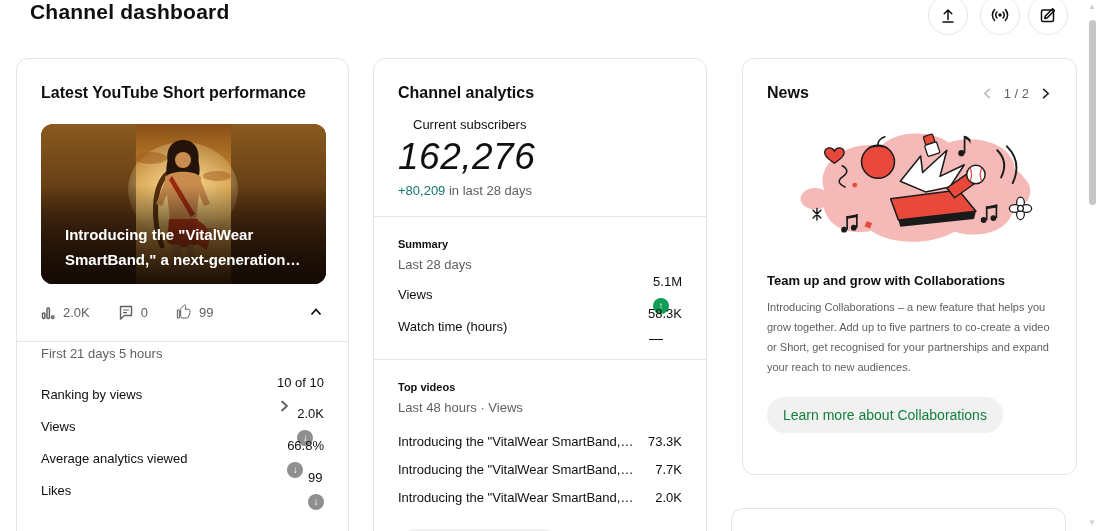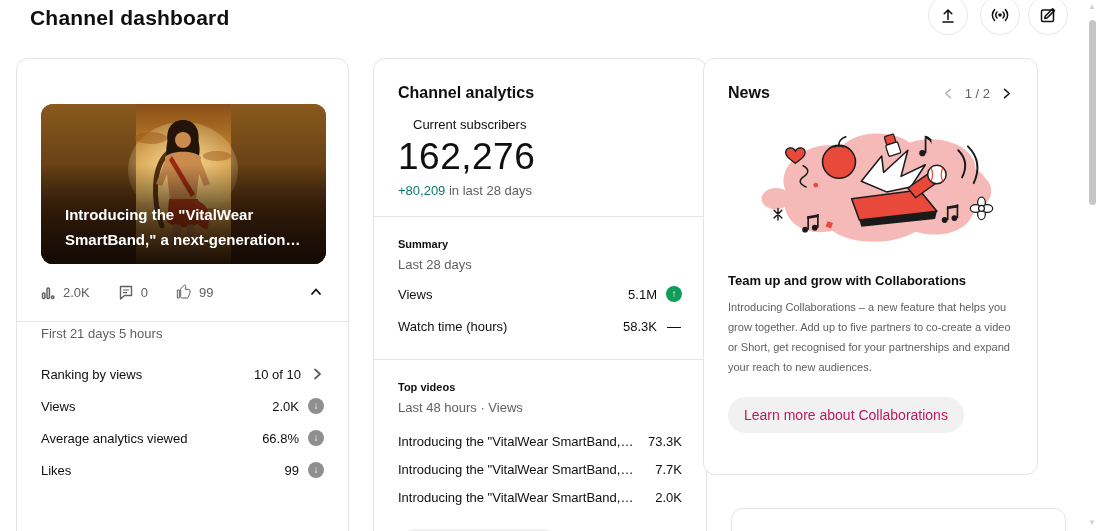--- a/index.html
+++ b/index.html
@@ -1,66 +1,66 @@
 <!DOCTYPE html>
 <html><head>
 <meta charset="utf-8">
 <style>
   html,body{margin:0;padding:0;}
   body{
     width:1100px;height:531px;overflow:hidden;background:#fff;
     font-family:"Liberation Sans",sans-serif;color:#0f0f0f;position:relative;
     -webkit-font-smoothing:antialiased;
   }
-  .page-title{position:absolute;left:30px;top:6px;font-size:21px;font-weight:700;letter-spacing:.2px;}
+  .page-title{position:absolute;left:30px;top:0;font-size:21px;font-weight:700;letter-spacing:.2px;}
   .icon-btn{position:absolute;top:-5px;width:38px;height:38px;border-radius:50%;
     border:1px solid #e8e8e8;background:#fff;display:flex;align-items:center;justify-content:center;cursor:pointer;}
   #btn-upload{left:928px}#btn-live{left:980px}#btn-create{left:1028px}
   .icon-btn svg{stroke:#0f0f0f;stroke-width:1.5;fill:none;stroke-linecap:round;stroke-linejoin:round;}
 
   
   .scrollbar{position:absolute;right:0;top:0;width:14px;height:531px;}
   .scroll-thumb{position:absolute;left:3px;top:20px;width:7px;height:185px;background:#c6c6c6;border-radius:4px;}
   .scroll-arrow{position:absolute;left:2px;font-size:8px;color:#cfcfcf;line-height:8px;}
   .scroll-arrow.up{top:3px}.scroll-arrow.down{top:519px}
 
   .card{position:absolute;background:#fff;border:1px solid #e4e4e4;border-radius:12px;box-sizing:border-box;padding:24px;}
   #card-short{left:16px;top:58px;width:333px;height:540px;}
   #card-analytics{left:373px;top:58px;width:334px;height:540px;}
-  #card-news{left:703px;top:58px;width:335px;height:417px;}
+  #card-news{left:742px;top:58px;width:335px;height:417px;}
   #card-next{left:731px;top:508px;width:335px;height:50px;padding:0;}
   .card-title{font-size:16px;font-weight:700;line-height:20px;}
 
   
   .thumb{position:relative;width:285px;height:160px;border-radius:12px;overflow:hidden;margin-top:21px;
     background:linear-gradient(#8a5a1e,#3a1f0a);cursor:pointer;}
   .thumb svg{position:absolute;left:0;top:0;}
   .thumb-shade{position:absolute;left:0;top:0;width:100%;height:100%;
     background:linear-gradient(180deg,rgba(30,15,5,0) 38%,rgba(28,14,5,.55) 62%,rgba(18,9,4,.94) 100%);}
   .thumb-text{position:absolute;left:24px;bottom:12px;color:#fff;font-size:15px;font-weight:700;line-height:25px;}
   .stats-row{display:flex;align-items:center;margin-top:16px;color:#606060;font-size:13px;height:24px;}
   .stat{display:flex;align-items:center;gap:7px;margin-right:28px;}
   .stat svg{stroke:#606060;fill:none;stroke-width:1.5;}
   .collapse{margin-left:auto;cursor:pointer;display:flex;align-items:center;}
   .collapse svg{stroke:#0f0f0f;stroke-width:1.8;fill:none;}
   .divider{border-top:1px solid #e6e6e6;margin:17px -24px 0;}
   .period{margin-top:4px;font-size:13px;color:#606060;line-height:16px;}
   .metric-list{margin-top:16px;}
   .metric-row{display:flex;justify-content:space-between;align-items:center;height:32px;font-size:13px;}
-  .metric-right{display:flex;align-items:center;gap:9px;}
+  .metric-right{display:flex;gap:9px;flex-direction:column;}
   .badge{width:16px;height:16px;border-radius:50%;display:flex;align-items:center;justify-content:center;
     color:#fff;font-size:10px;font-weight:700;line-height:16px;cursor:pointer;flex:0 0 auto;}
   .badge.down{background:#8f8f8f;}
   .badge.up{background:#0f9d58;}
   .chev{display:flex;align-items:center;cursor:pointer;}
   .chev svg{stroke:#606060;stroke-width:1.8;fill:none;stroke-linecap:round;stroke-linejoin:round;}
 
   
   .subs-label{margin-top:14px;font-size:13px;line-height:16px;margin-left:15px;}
-  .subs-value{margin-top:2px;font-size:37px;font-weight:400;line-height:44px;letter-spacing:.5px;}
+  .subs-value{margin-top:2px;font-size:37px;font-weight:400;line-height:44px;letter-spacing:.5px;font-style:italic;}
   .subs-delta{margin-top:4px;font-size:13px;line-height:16px;color:#606060;}
   .subs-delta .pos{color:#0f766e;}
   .sec-title{margin-top:17px;font-size:11px;font-weight:700;line-height:20px;}
   .sec-sub{margin-top:2px;font-size:13px;color:#606060;line-height:18px;}
   .sum-list{margin-top:4px;}
   .flat-glyph{font-size:14px;color:#0f0f0f;width:16px;text-align:center;}
   .video-list{margin-top:10px;}
   .video-row{display:flex;justify-content:space-between;align-items:center;height:28px;font-size:13px;}
   .video-title{max-width:238px;white-space:nowrap;overflow:hidden;text-overflow:ellipsis;}
   .partial-btn{margin-top:18px;width:162px;height:36px;border-radius:18px;background:#f0f0f0;border:none;cursor:pointer;}
@@ -70,21 +70,21 @@
   .pager{display:flex;align-items:center;gap:10px;}
   .pager-num{font-size:13px;color:#606060;}
   .pager .pchev{display:flex;align-items:center;cursor:pointer;}
   .pager svg{fill:none;stroke-width:1.8;stroke-linecap:round;stroke-linejoin:round;}
   .pchev.prev svg{stroke:#b8b8b8;}
   .pchev.next svg{stroke:#1f1f1f;}
   .illo{display:flex;justify-content:center;margin-top:18px;}
   .news-headline{margin-top:14px;font-size:13px;font-weight:700;line-height:20px;}
   .news-body{margin-top:6px;font-size:11px;line-height:20px;color:#606060;}
   .news-cta{margin-top:20px;display:inline-block;height:36px;padding:0 16px;border:none;border-radius:18px;
-    background:#f1f1f1;color:#be185d;font-size:14px;font-weight:500;font-family:"Liberation Sans",sans-serif;cursor:pointer;}
+    background:#f1f1f1;color:#15803d;font-size:14px;font-weight:500;font-family:"Liberation Sans",sans-serif;cursor:pointer;}
 </style>
 </head>
 <body>
 
 <div class="page-title">Channel dashboard</div>
 
 <div class="icon-btn" id="btn-upload">
   <span style="display:flex;">
     <svg width="20" height="20" viewBox="0 0 20 20">
         <path d="M10 14.5 V5 M10 5 L6.2 8.8 M10 5 L13.8 8.8 M5 17 H15"></path>
@@ -111,20 +111,21 @@
   </span>
 </div>
 
 <div class="scrollbar">
   <div class="scroll-arrow up">▲</div>
   <div class="scroll-thumb"></div>
   <div class="scroll-arrow down">▼</div>
 </div>
 
 <div class="card" id="card-short">
+  <div class="card-title">Latest YouTube Short performance</div>
 
   <div class="thumb">
     <svg width="285" height="160" viewBox="0 0 285 160">
       <defs>
         <linearGradient id="sideg" x1="0" y1="0" x2="0" y2="1">
           <stop offset="0" stop-color="#8a5a1e"></stop>
             <stop offset="1" stop-color="#33190a"></stop>
         </linearGradient>
         <linearGradient id="skyg" x1="0" y1="0" x2="0" y2="1">
           <stop offset="0" stop-color="#8a4f16"></stop>

